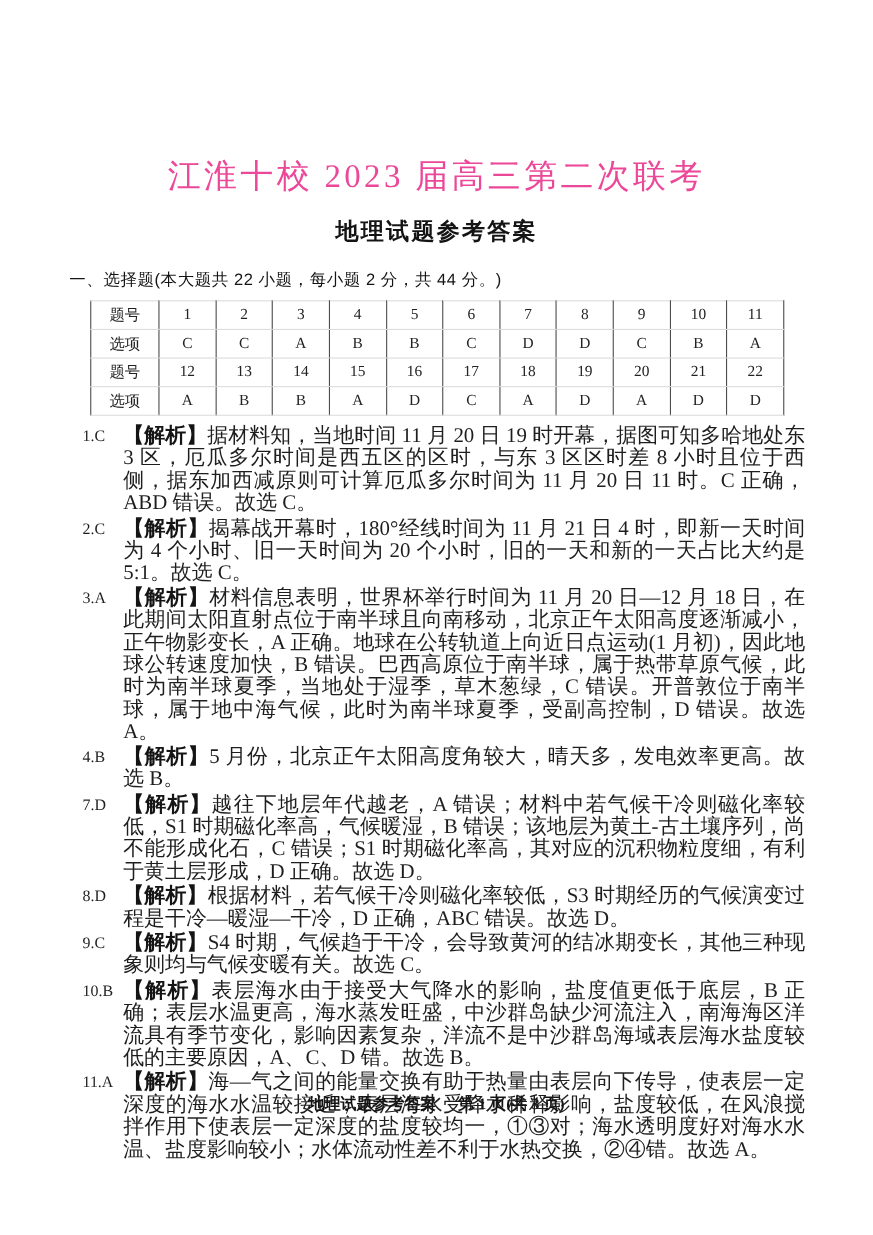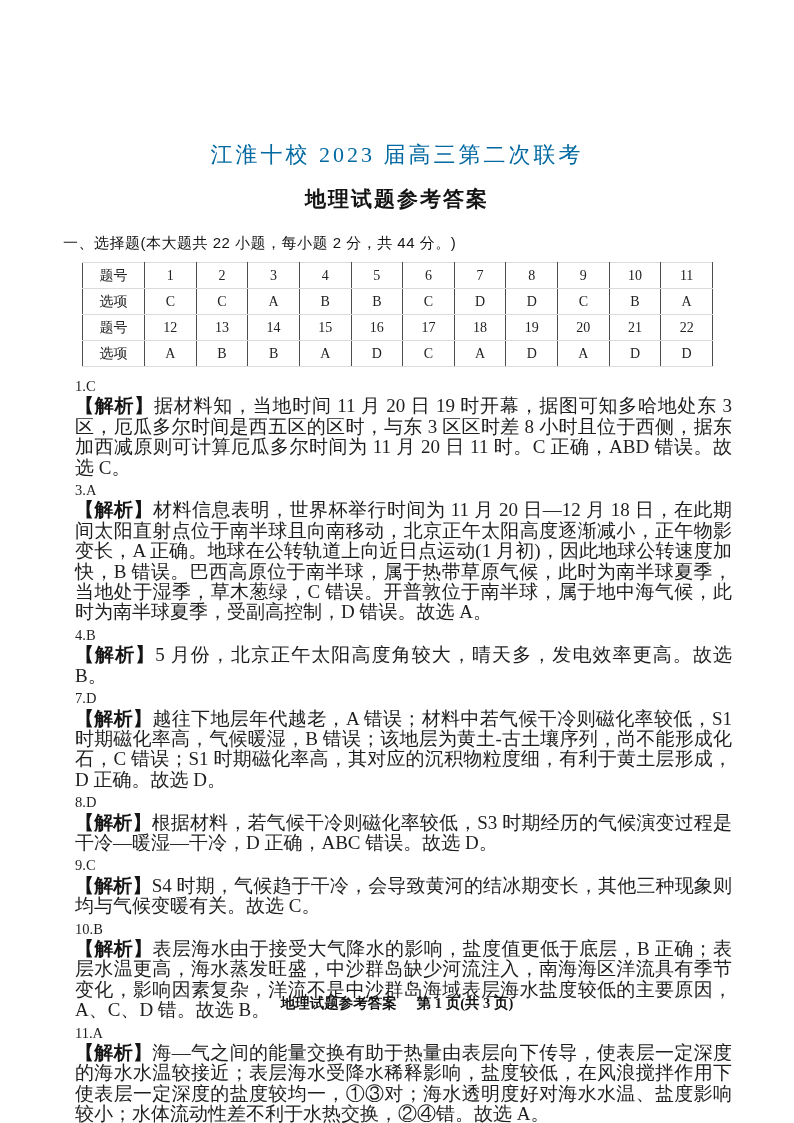--- a/index.html
+++ b/index.html
@@ -13,24 +13,24 @@
     position: relative;
     width: 794px; height: 1123px;
     background: #ffffff;
     color: #1e1e1e;
     overflow: hidden;
   }
   .title {
     margin: 0;
     padding-top: 140px;
     text-align: center;
-    font-size: 22px;
+    font-size: 30px;
     font-weight: 500;
     letter-spacing: 3px;
-    color: #0369a1;
+    color: #ec4899;
   }
   .subtitle {
     margin: 15px 0 0 0;
     text-align: center;
     font-size: 21px;
     font-weight: 700;
     letter-spacing: 2px;
     font-family: "Liberation Sans", "DejaVu Sans", sans-serif;
     color: #141414;
   }
@@ -59,21 +59,20 @@
     height: 26px;
     padding: 0;
     color: #222;
   }
   table.answer-table td.row-label { width: 62px; }
   .explanations { margin-top: 8px; }
   .exp-item {
     display: flex;
     padding-left: 12px;
     margin-bottom: 2px;
-    flex-direction: column;
   }
   .exp-num {
     flex: none;
     width: 37px;
     font-size: 14.5px;
     line-height: 20.4px;
     color: #1e1e1e;
     white-space: nowrap;
   }
   .exp-text {
@@ -169,20 +168,24 @@
           </tr>
         </tbody>
     </table>
 
     <div class="explanations" id="explanations">
         <div class="exp-item">
           <span class="exp-num">1.C</span>
           <div class="exp-text"><b class="exp-tag">【解析】</b><span>据材料知，当地时间 11 月 20 日 19 时开幕，据图可知多哈地处东 3 区，厄瓜多尔时间是西五区的区时，与东 3 区区时差 8 小时且位于西侧，据东加西减原则可计算厄瓜多尔时间为 11 月 20 日 11 时。C 正确，ABD 错误。故选 C。</span></div>
         </div>
         <div class="exp-item">
+          <span class="exp-num">2.C</span>
+          <div class="exp-text"><b class="exp-tag">【解析】</b><span>揭幕战开幕时，180°经线时间为 11 月 21 日 4 时，即新一天时间为 4 个小时、旧一天时间为 20 个小时，旧的一天和新的一天占比大约是 5:1。故选 C。</span></div>
+        </div>
+        <div class="exp-item">
           <span class="exp-num">3.A</span>
           <div class="exp-text"><b class="exp-tag">【解析】</b><span>材料信息表明，世界杯举行时间为 11 月 20 日—12 月 18 日，在此期间太阳直射点位于南半球且向南移动，北京正午太阳高度逐渐减小，正午物影变长，A 正确。地球在公转轨道上向近日点运动(1 月初)，因此地球公转速度加快，B 错误。巴西高原位于南半球，属于热带草原气候，此时为南半球夏季，当地处于湿季，草木葱绿，C 错误。开普敦位于南半球，属于地中海气候，此时为南半球夏季，受副高控制，D 错误。故选 A。</span></div>
         </div>
         <div class="exp-item">
           <span class="exp-num">4.B</span>
           <div class="exp-text"><b class="exp-tag">【解析】</b><span>5 月份，北京正午太阳高度角较大，晴天多，发电效率更高。故选 B。</span></div>
         </div>
         <div class="exp-item">
           <span class="exp-num">7.D</span>
           <div class="exp-text"><b class="exp-tag">【解析】</b><span>越往下地层年代越老，A 错误；材料中若气候干冷则磁化率较低，S1 时期磁化率高，气候暖湿，B 错误；该地层为黄土-古土壤序列，尚不能形成化石，C 错误；S1 时期磁化率高，其对应的沉积物粒度细，有利于黄土层形成，D 正确。故选 D。</span></div>

